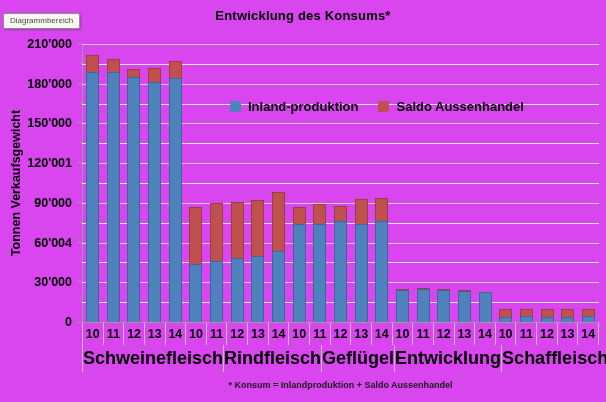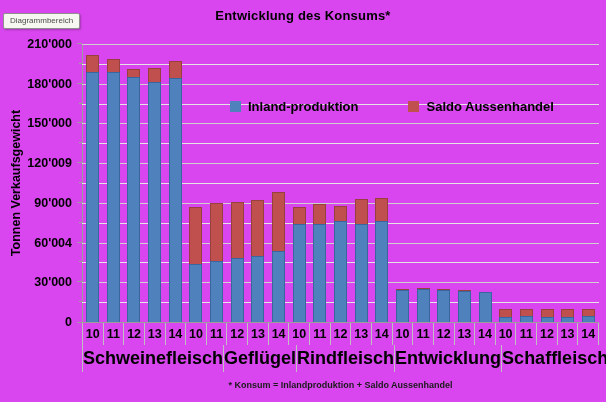--- a/index.html
+++ b/index.html
@@ -25,21 +25,21 @@
   .gridline.minor{background:#e4e4e4;}
   .y-axis-line{position:absolute;left:82px;top:44px;width:1px;height:278px;background:#9c9c9c;}
   .x-axis-line{position:absolute;left:77px;top:322px;width:522px;height:1px;background:#9c9c9c;}
   .ytick-mark{position:absolute;height:1px;background:#9c9c9c;}
   .yticks{position:absolute;left:0;top:44px;width:76px;height:278px;}
   .ytick-label{position:absolute;right:4px;width:72px;text-align:right;font-size:12.5px;font-weight:bold;}
   .bar-group{position:absolute;top:0;height:100%;}
   .bar-seg{position:absolute;box-sizing:border-box;}
   .seg-0{background:#4F81BD;border:1px solid #3a66a0;border-bottom:none;}
   .seg-1{background:#C0504D;border:1px solid #97403d;border-bottom:none;}
-  .legend{position:absolute;left:148px;top:55px;display:flex;gap:50px;align-items:center;}
+  .legend{position:absolute;left:148px;top:55px;display:flex;gap:20px;align-items:center;}
   .legend-item{display:flex;align-items:center;gap:7px;white-space:nowrap;}
   .legend-item .swatch{width:11px;height:11px;display:inline-block;}
   .legend-item .lbl{font-size:13px;font-weight:bold;}
   .xaxis-years{position:absolute;left:82px;top:323px;width:517px;height:22px;display:flex;}
   .year-cell{
     box-sizing:border-box;flex:1;display:flex;align-items:center;justify-content:center;
     font-size:12.5px;font-weight:bold;border-right:1px solid #bfbfbf;
   }
   .year-cell.first{border-left:1px solid #bfbfbf;}
   .xaxis-groups{position:absolute;left:82px;top:345px;width:517px;height:27px;display:flex;}
@@ -62,21 +62,21 @@
 
   <div class="title">Entwicklung des Konsums*</div>
 
   <div class="ylabel">Tonnen Verkaufsgewicht</div>
 
   <div class="yticks">
       <div class="ytick-label" style="bottom: -7px;">0</div>
       <div class="ytick-label" style="bottom: 32.7143px;">30'000</div>
       <div class="ytick-label" style="bottom: 72.4286px;">60'004</div>
       <div class="ytick-label" style="bottom: 112.143px;">90'000</div>
-      <div class="ytick-label" style="bottom: 151.857px;">120'009</div>
+      <div class="ytick-label" style="bottom: 151.857px;">120'001</div>
       <div class="ytick-label" style="bottom: 191.571px; margin-top: 22px;">150'000</div>
       <div class="ytick-label" style="bottom: 231.286px;">180'000</div>
       <div class="ytick-label" style="bottom: 271px;">210'000</div>
     </div>
   <div class="y-axis-line"></div>
   <div class="x-axis-line"></div>
 
   <div class="plot">
       <div class="gridline" style="bottom: 277px;"></div>
       <div class="gridline minor" style="bottom: 257.143px;"></div>
@@ -185,22 +185,22 @@
       <div class="year-cell">13</div>
       <div class="year-cell">14</div>
       <div class="year-cell">10</div>
       <div class="year-cell">11</div>
       <div class="year-cell">12</div>
       <div class="year-cell">13</div>
       <div class="year-cell">14</div>
     </div>
   <div class="xaxis-groups">
       <div class="group-cell first">Schweinefleisch</div>
+      <div class="group-cell">Rindfleisch</div>
       <div class="group-cell">Geflügel</div>
-      <div class="group-cell">Rindfleisch</div>
       <div class="group-cell">Entwicklung</div>
       <div class="group-cell">Schaffleisch</div>
     </div>
 
   <div class="footnote">* Konsum = Inlandproduktion + Saldo Aussenhandel</div>
 <div class="ytick-mark" style="left: 77px; width: 5px; top: 322px;"></div>
     <div class="ytick-mark" style="left: 79px; width: 3px; top: 301.143px;"></div>
     <div class="ytick-mark" style="left: 77px; width: 5px; top: 281.286px;"></div>
     <div class="ytick-mark" style="left: 79px; width: 3px; top: 261.429px;"></div>
     <div class="ytick-mark" style="left: 77px; width: 5px; top: 241.571px;"></div>

